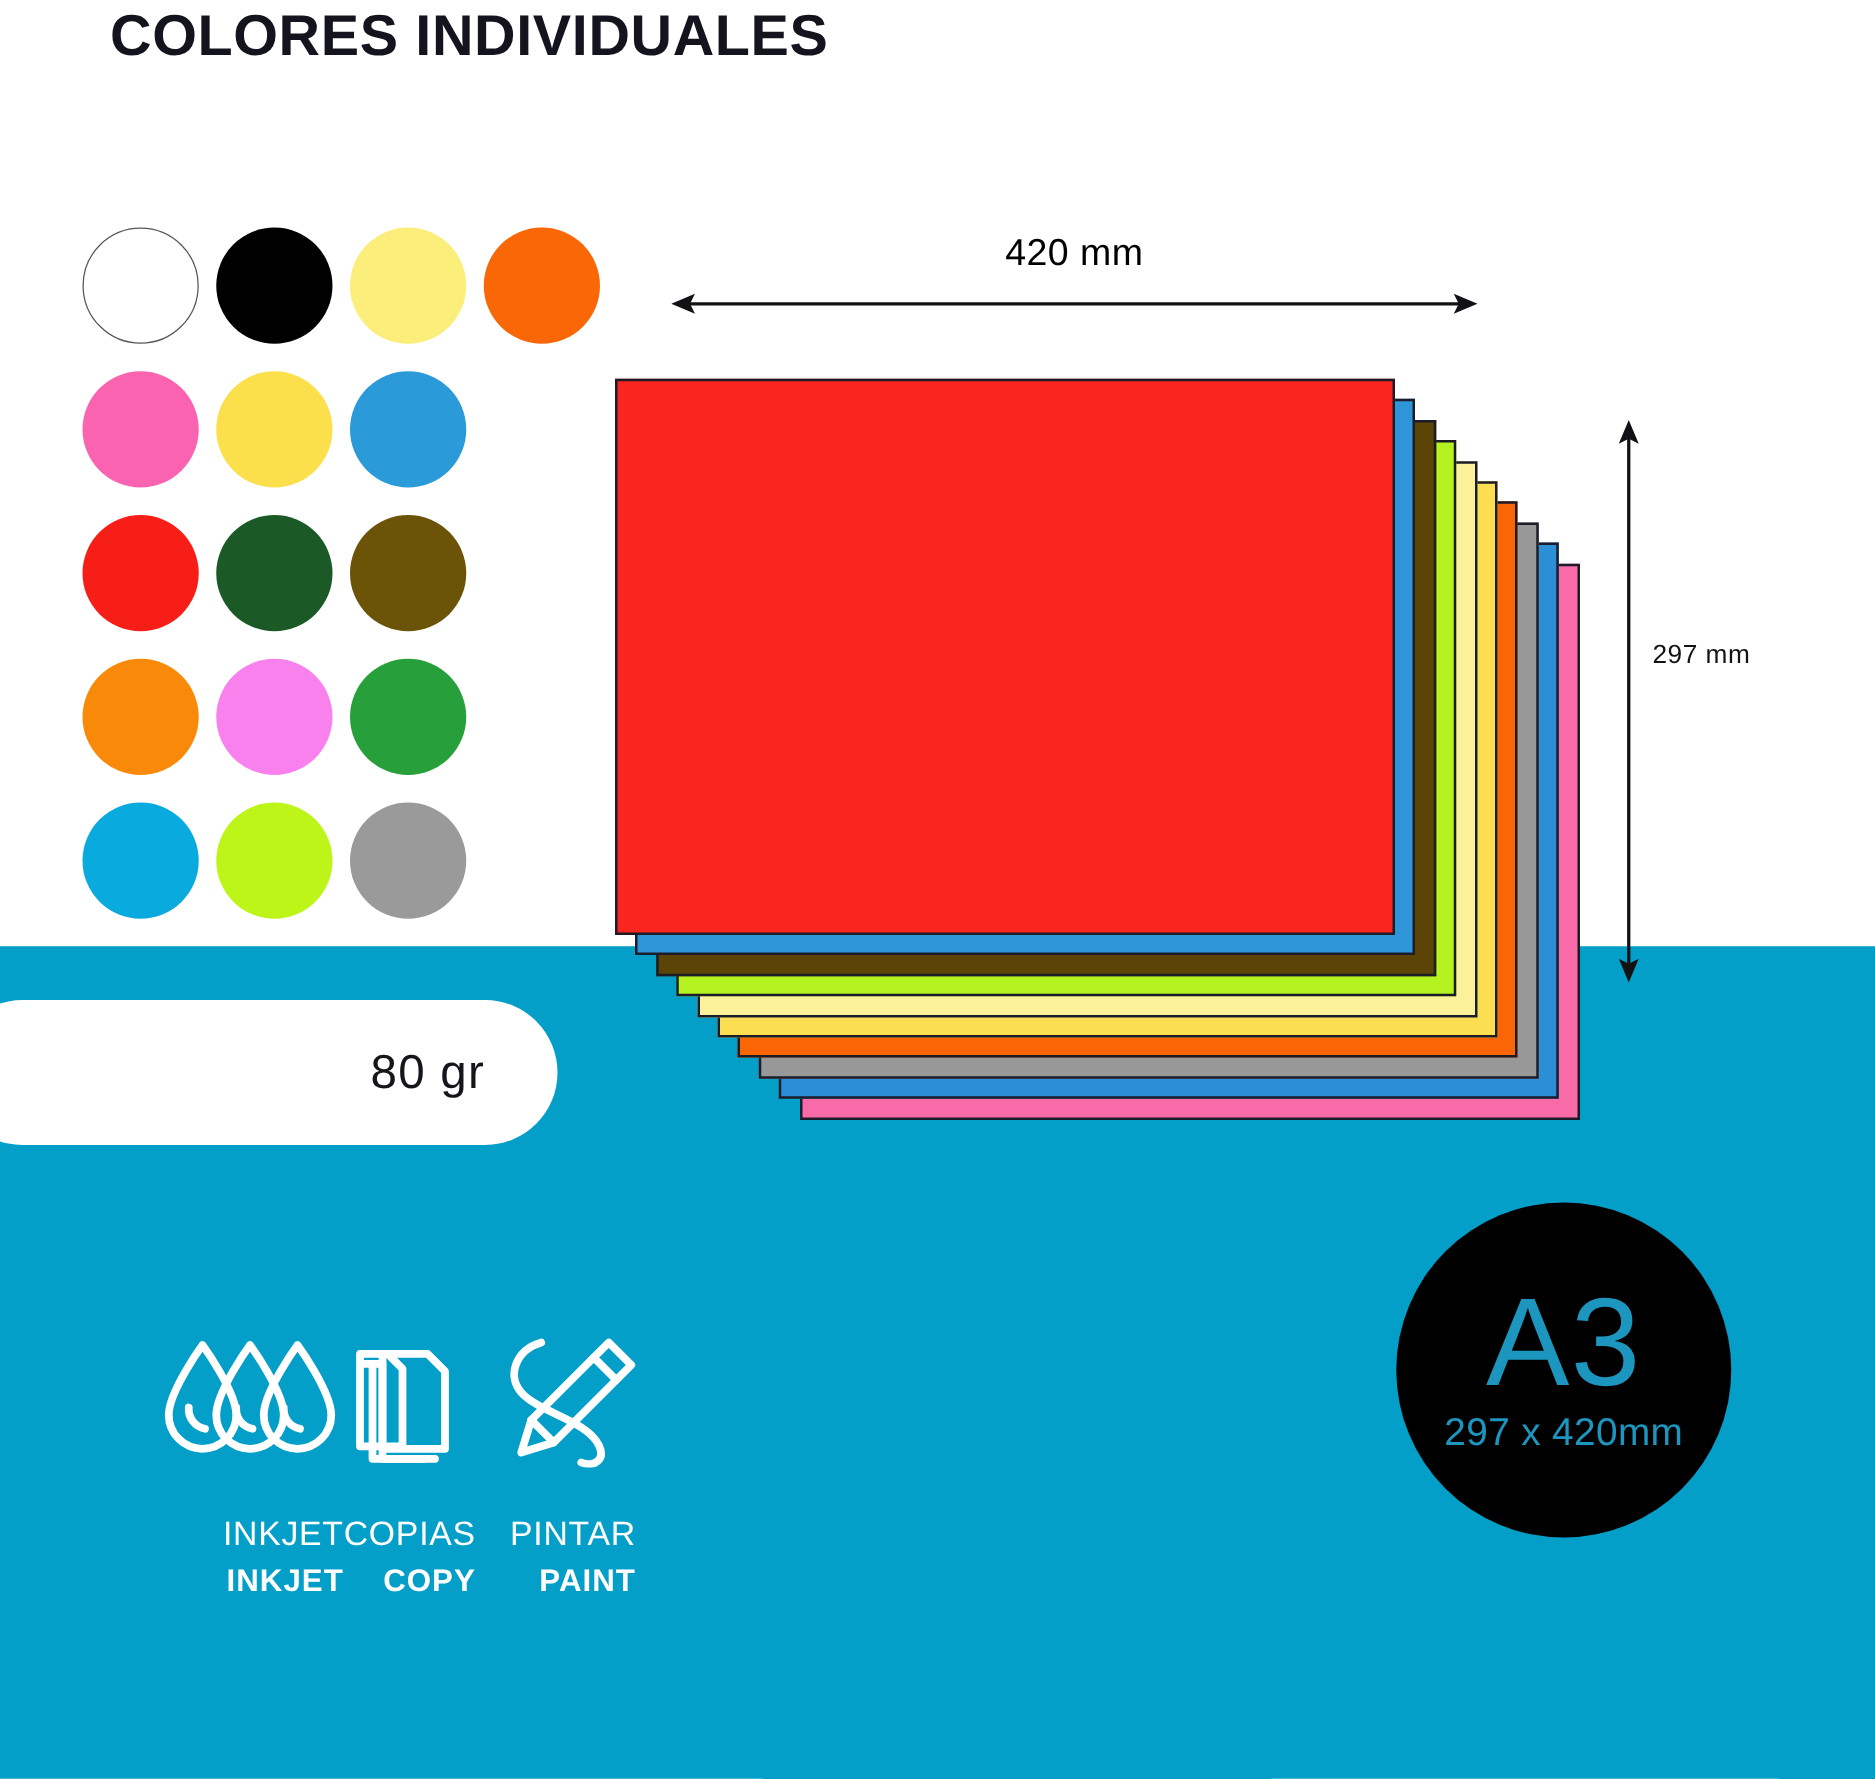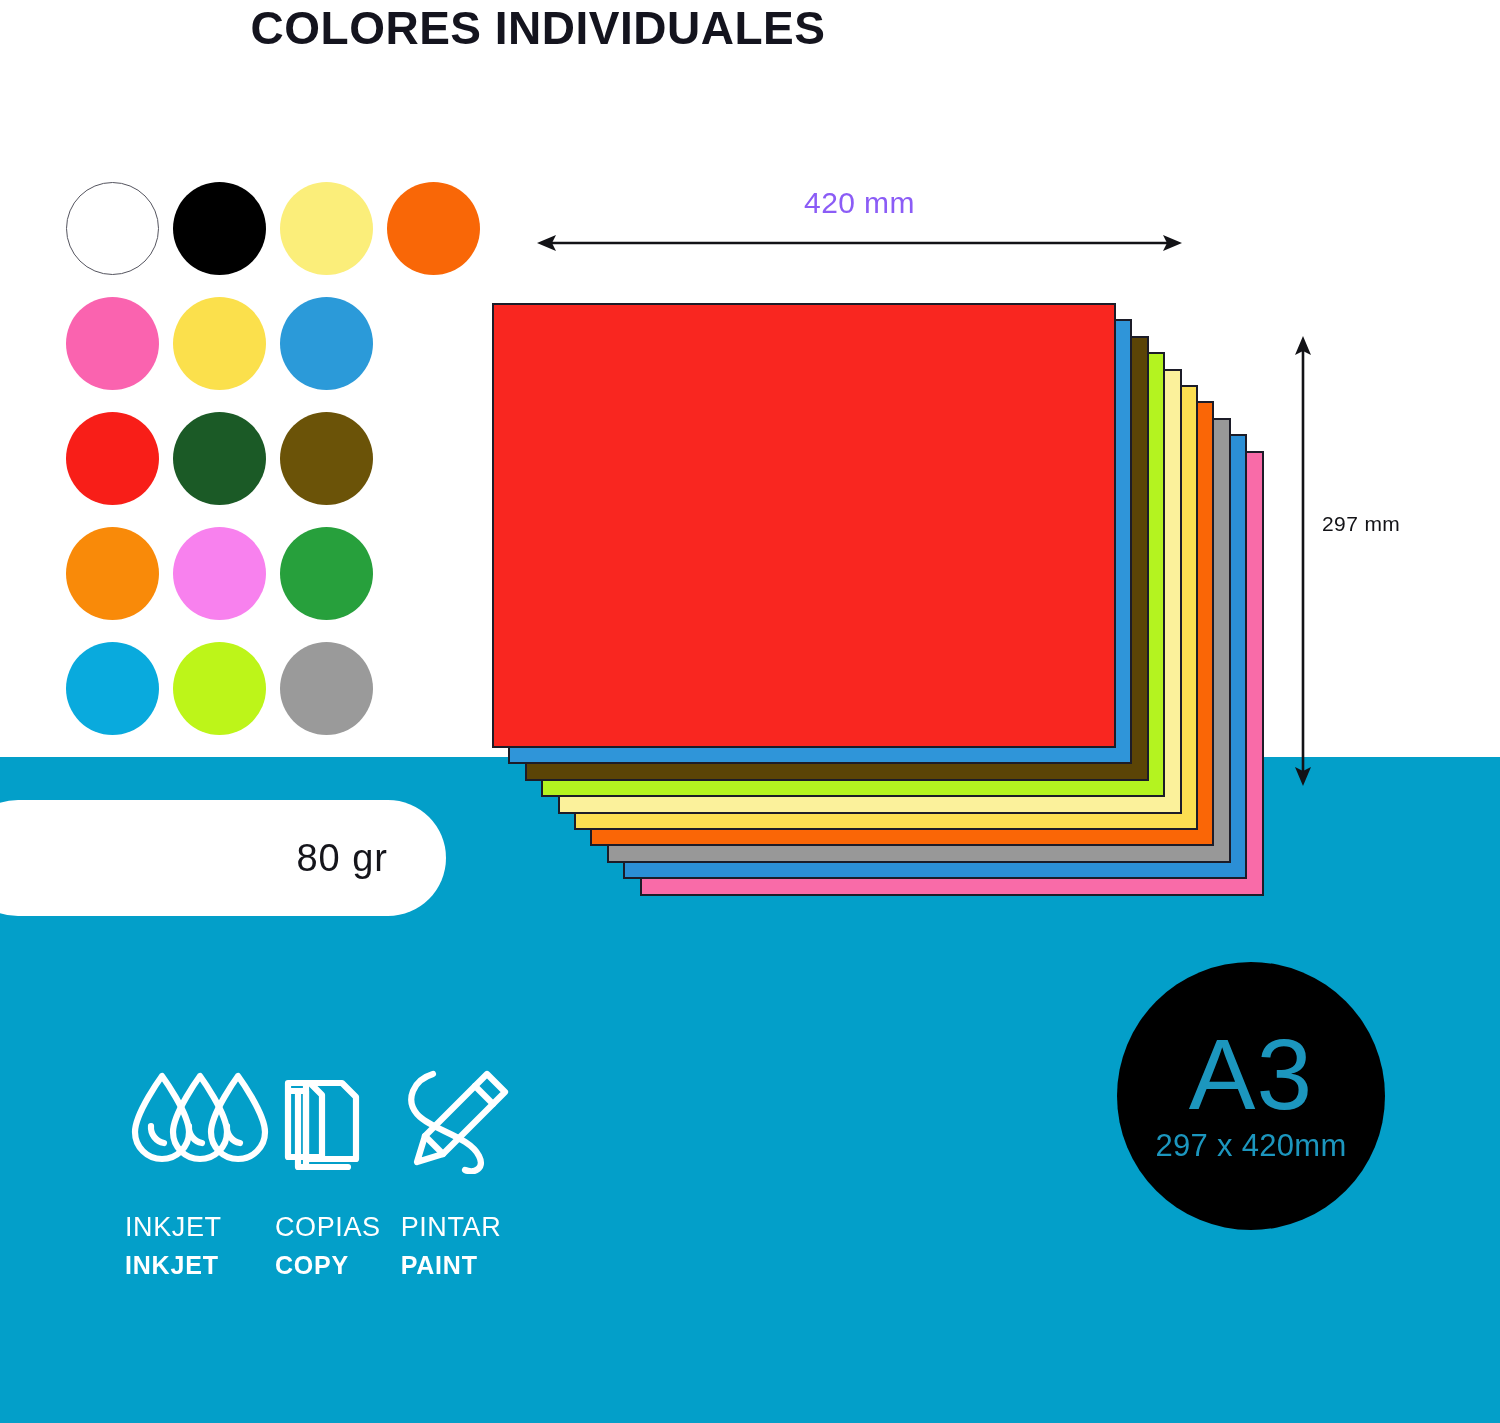--- a/index.html
+++ b/index.html
@@ -14,21 +14,21 @@
   
   #teal-band {
     position:absolute; left:0; top:757px; width:1500px; height:666px;
     background:#039FC9;
   }
 
   
   #header { position:absolute; left:88px; top:4px; width:900px; }
   #page-title {
     font-size:46px; font-weight:bold; letter-spacing:0.5px;
-    color:#14141e; line-height:1.08; white-space:nowrap;text-align:center;
+    color:#14141e; line-height:1.08; white-space:nowrap;
   }
   #page-subtitle {
     margin-top:16px; font-size:31px; font-weight:300; color:#1b1b24;
     letter-spacing:0.2px;
   }
 
   
   #swatch-grid {
     position:absolute; left:66px; top:182px;
     width:420px;
@@ -38,21 +38,21 @@
     width:93px; height:93px; border-radius:50%;
     margin-right:14px; flex:0 0 auto;
   }
   .swatch.outlined { border:1.6px solid #55555f; }
 
   
   #dim-width {
     position:absolute; left:537px; top:186px; width:645px;
   }
   #dim-width-label {
-    text-align:center; font-size:30px; font-weight:300; color:#8b5cf6;
+    text-align:center; font-size:30px; font-weight:300; color:#000000;
     letter-spacing:0.4px;
   }
   #dim-width-arrow { margin-top:12px; width:645px; height:22px; display:block; }
 
   
   #dim-height {
     position:absolute; left:1288px; top:336px; height:450px; width:30px;
   }
   #dim-height-arrow { width:30px; height:450px; display:block; }
   #dim-height-label {
@@ -95,21 +95,21 @@
   #size-badge-sub {
     margin-top:8px; font-size:31px; font-weight:300; color:#1C96BE;
     letter-spacing:0.3px;
   }
 
   
   #features {
     position:absolute; left:125px; top:1068px;
     width:930px; display:flex; align-items:flex-end;
   }
-  .feature { flex:0 0 auto; text-align:left; }
+  .feature { flex:0 0 auto; text-align:right; }
   .feature-icon {
     height:108px; display:flex; align-items:center; justify-content:center;
   }
   .feature-icon svg { display:block; }
   .feature-label-es {
     margin-top:36px; font-size:27px; font-weight:300; color:#ffffff;
     letter-spacing:0.6px; white-space:nowrap;
   }
   .feature-label-en {
     margin-top:8px; font-size:25px; font-weight:bold; color:#ffffff;

